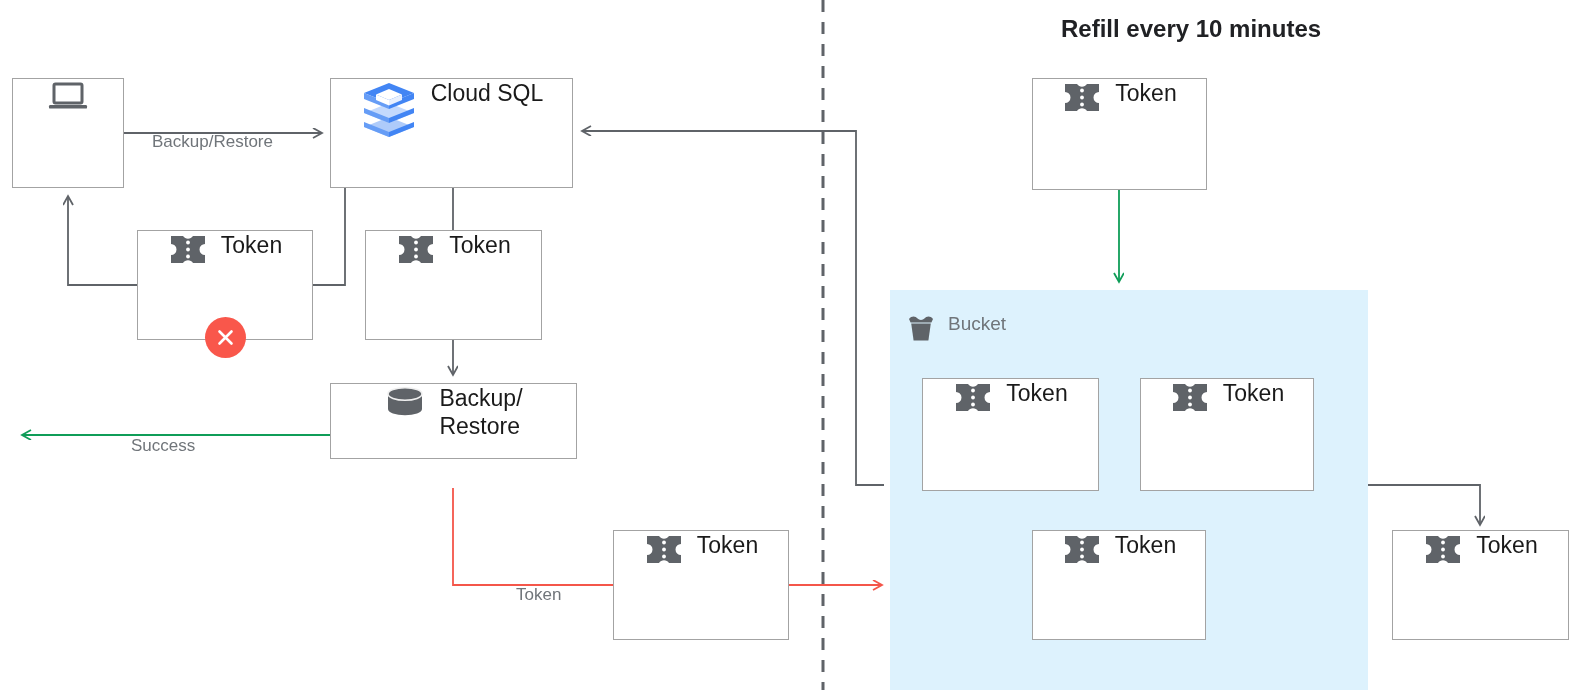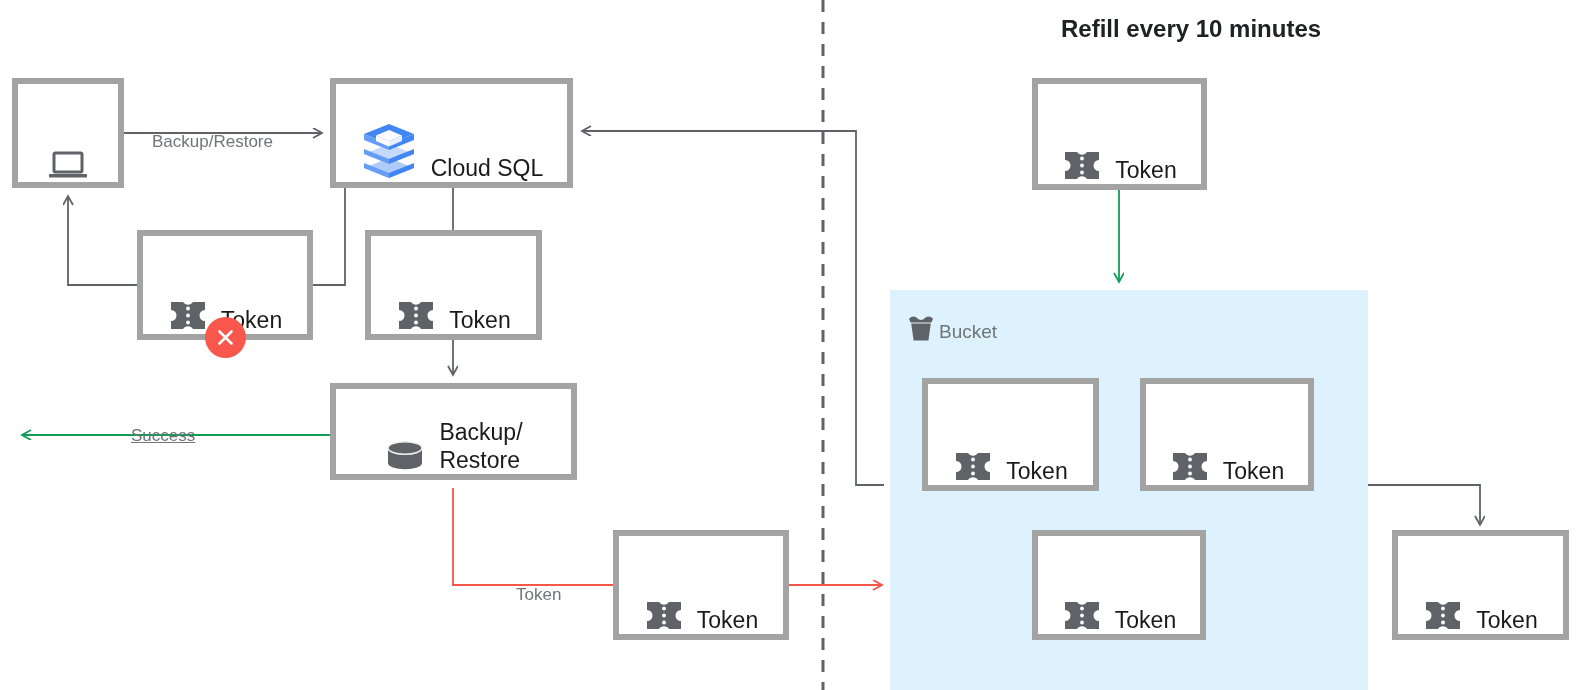--- a/index.html
+++ b/index.html
@@ -20,24 +20,24 @@
   svg.layer {
     position: absolute;
     left: 0; top: 0;
     width: 1582px;
     height: 690px;
     overflow: visible;
   }
   .node-box {
     position: absolute;
     box-sizing: border-box;
-    border: 6px solid #a3a3a3;
+    border: 1px solid #a3a3a3;
     background: #ffffff;
     display: flex;
-    align-items: flex-end;
+    align-items: flex-start;
     justify-content: center;
     gap: 13px;
     z-index: 5;
   }
   .node-label {
     font-size: 23px;
     color: #1a1a1a;
     line-height: 1.22;
     white-space: pre-line;
   }
@@ -59,22 +59,22 @@
     z-index: 6;
   }
   .bucket-region {
     position: absolute;
     background: #ddf2fd;
     z-index: 1;
   }
   .bucket-caption {
     position: absolute;
     display: flex;
-    align-items: flex-end;
-    gap: 2px;
+    align-items: flex-start;
+    gap: 11px;
     z-index: 4;
   }
   .bucket-caption-text {
     font-size: 19px;
     color: #70757a;
   }
   .error-badge {
     position: absolute;
     width: 41px;
     height: 41px;
@@ -186,21 +186,21 @@
   <div class="node-box" style="left:365px; top:230px; width:177px; height:110px;">
     <svg class="icon" width="40" height="37" viewBox="0 0 40 37">
       <path d="M3,5 h12 a6,6 0 0 0 10,0 h12 v8 a5.5,5.5 0 0 0 0,11 v8 h-12 a6,6 0 0 0 -10,0 h-12 v-8 a5.5,5.5 0 0 0 0,-11 z" fill="#5f6368"></path>
       <circle cx="20" cy="11.5" r="1.9" fill="#ffffff"></circle>
       <circle cx="20" cy="18.5" r="1.9" fill="#ffffff"></circle>
       <circle cx="20" cy="25.5" r="1.9" fill="#ffffff"></circle>
     </svg>
     <span class="node-label">Token</span>
   </div>
 
-  <div class="node-box" style="left:330px; top:383px; width:247px; height:97px;">
+  <div class="node-box" style="left:330px; top:383px; width:247px; height:76px;">
     <svg class="icon" width="42" height="36" viewBox="0 0 42 36">
       <ellipse cx="21" cy="10" rx="17" ry="6.2" fill="#5f6368"></ellipse>
       <path d="M4,10 v15 a17,6.2 0 0 0 34,0 v-15 z" fill="#5f6368"></path>
       <ellipse cx="21" cy="10" rx="17" ry="6.2" fill="none" stroke="#efefef" stroke-width="1.6"></ellipse>
     </svg>
     <span class="node-label two-line">Backup/
 Restore</span>
   </div>
 
   <div class="node-box" style="left:613px; top:530px; width:176px; height:110px;">
@@ -260,18 +260,18 @@
       <circle cx="20" cy="18.5" r="1.9" fill="#ffffff"></circle>
       <circle cx="20" cy="25.5" r="1.9" fill="#ffffff"></circle>
     </svg>
     <span class="node-label">Token</span>
   </div>
 
   <div class="section-title" style="left:1053px; top:15px;margin-left:8px;">Refill every 10 minutes</div>
 
   <div class="edge-label" style="left:152px; top:98px;">Backup/Restore</div>
 
-  <div class="edge-label" style="left:131px; top:392px;text-decoration:underline;">Success</div>
+  <div class="edge-label" style="left:131px; top:402px;">Success</div>
 
   <div class="edge-label" style="left:516px; top:551px;">Token</div>
 
 
 </div>
 
 </body></html>

